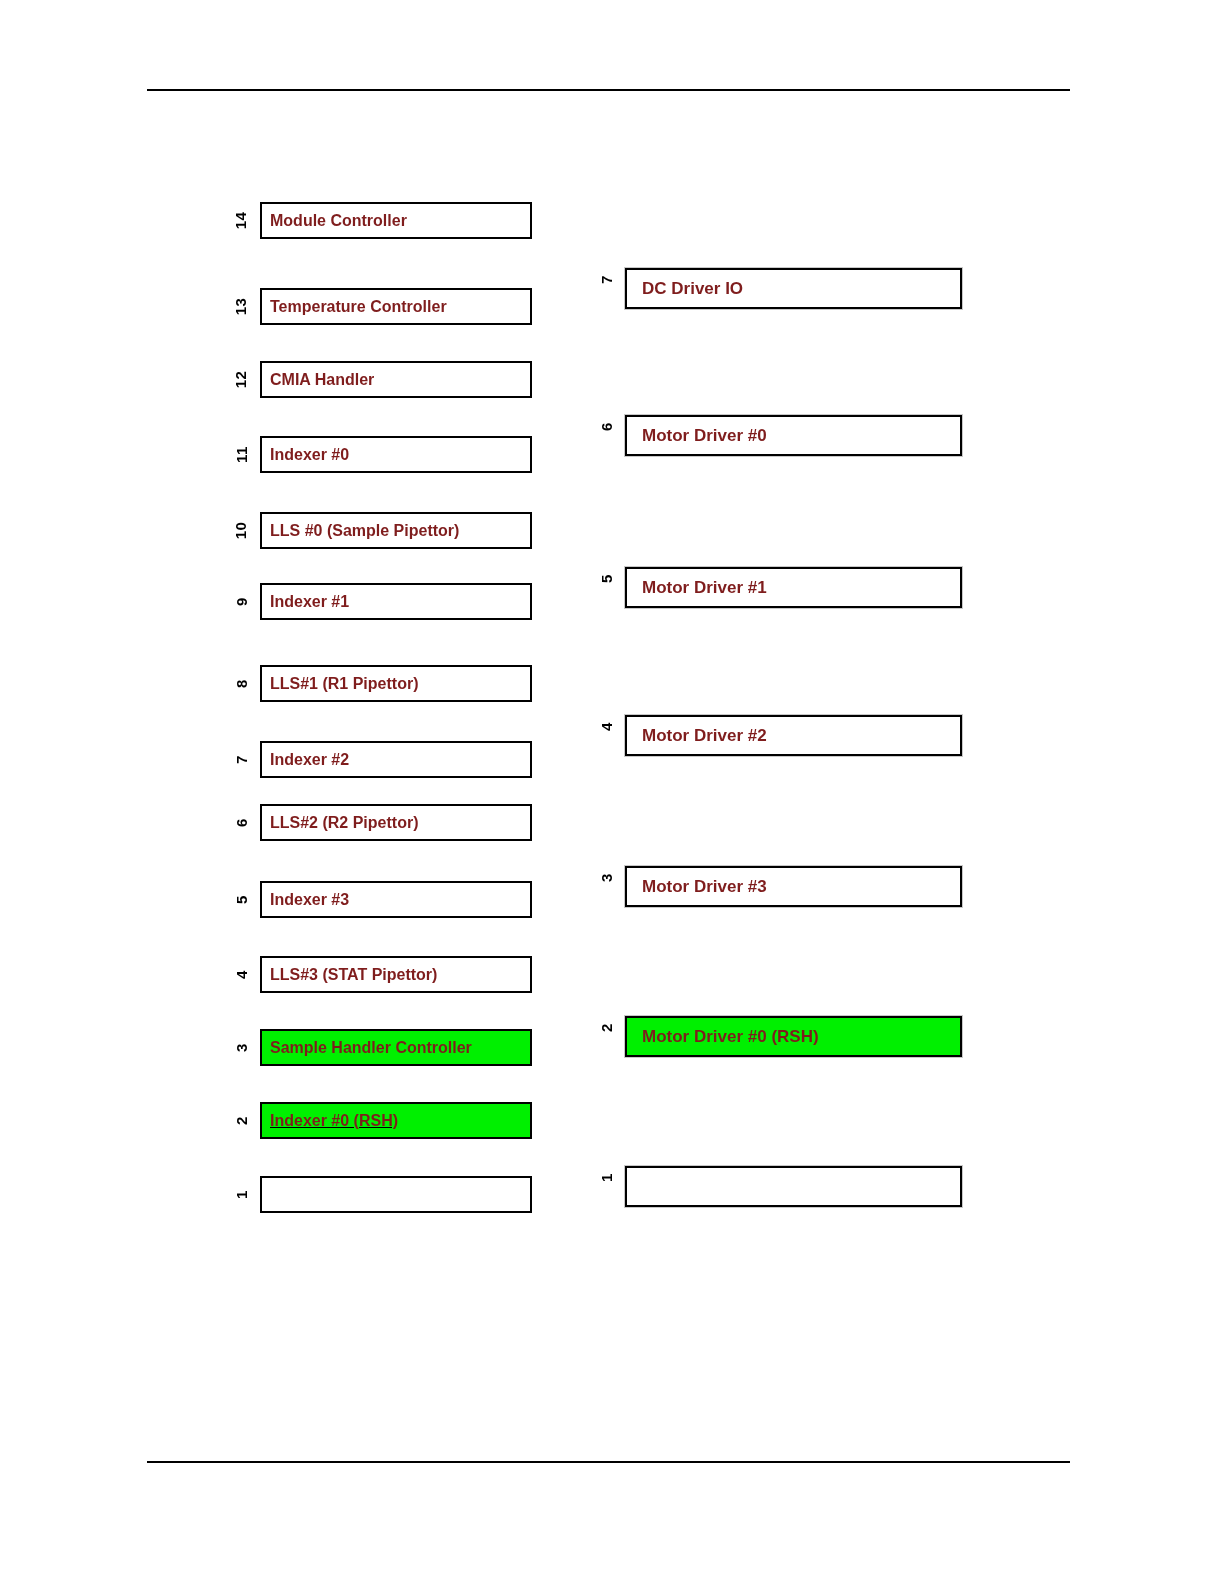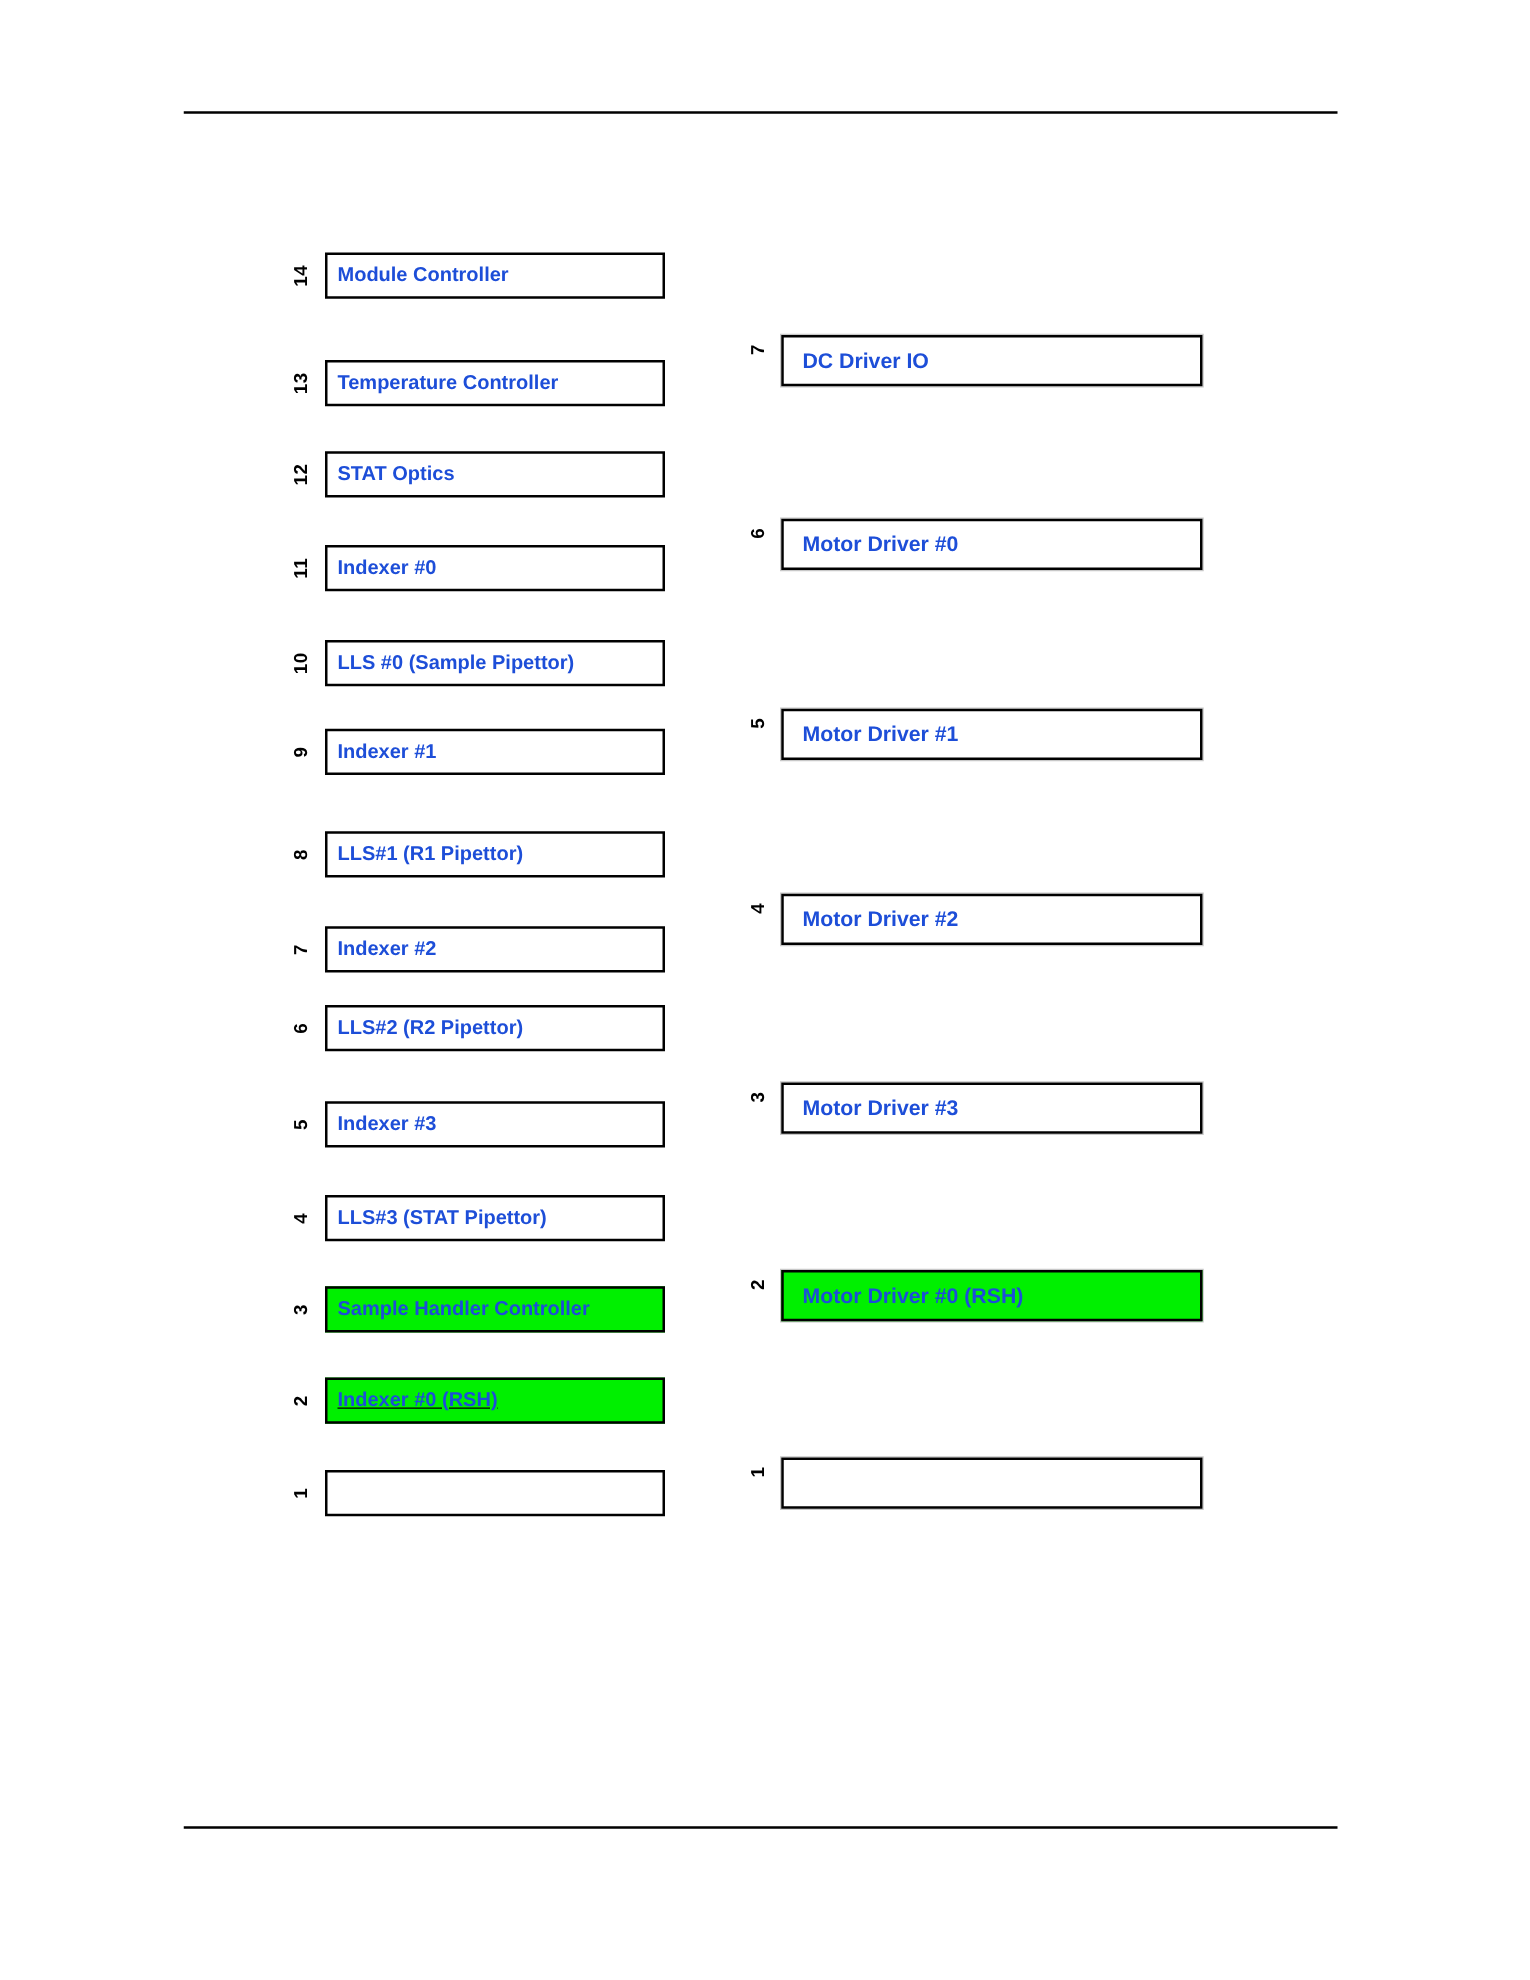--- a/index.html
+++ b/index.html
@@ -47,21 +47,21 @@
   }
   .slot-box {
     border: 2px solid #000000;
     background: #ffffff;
     display: flex;
     align-items: center;
     box-sizing: content-box;
   }
   .slot-label {
     font-weight: bold;
-    color: #1d4ed8;
+    color: #7f1d1d;
     white-space: nowrap;
   }
   .col-left .slot-box { width: 268px; height: 33px; }
   .col-left .slot-label { font-size: 16px; padding-left: 8px; }
   .col-right .slot-box { width: 333px; height: 37px; box-shadow: 0 0 0 1px #c8c8c8; margin-top: 19px; }
   .col-right .slot-label { font-size: 17px; padding-left: 15px; }
 </style>
 </head>
 <body>
 
@@ -86,21 +86,21 @@
     </div>
     <div class="slot-box">
       <span class="slot-label">Temperature Controller</span>
     </div>
   </div>
     <div class="slot col-left" style="left: 222px; top: 361px;">
     <div class="slot-number-cell">
       <span class="slot-number">12</span>
     </div>
     <div class="slot-box">
-      <span class="slot-label">STAT Optics</span>
+      <span class="slot-label">CMIA Handler</span>
     </div>
   </div>
     <div class="slot col-left" style="left: 222px; top: 436px;">
     <div class="slot-number-cell">
       <span class="slot-number">11</span>
     </div>
     <div class="slot-box">
       <span class="slot-label">Indexer #0</span>
     </div>
   </div>

